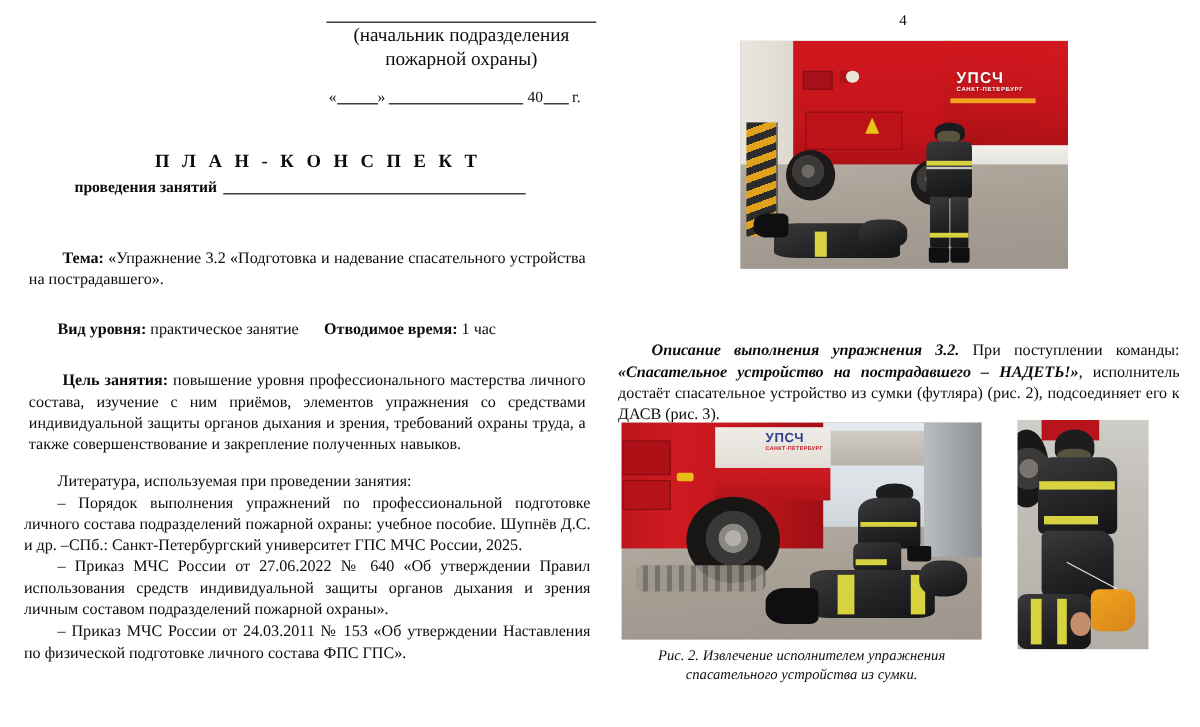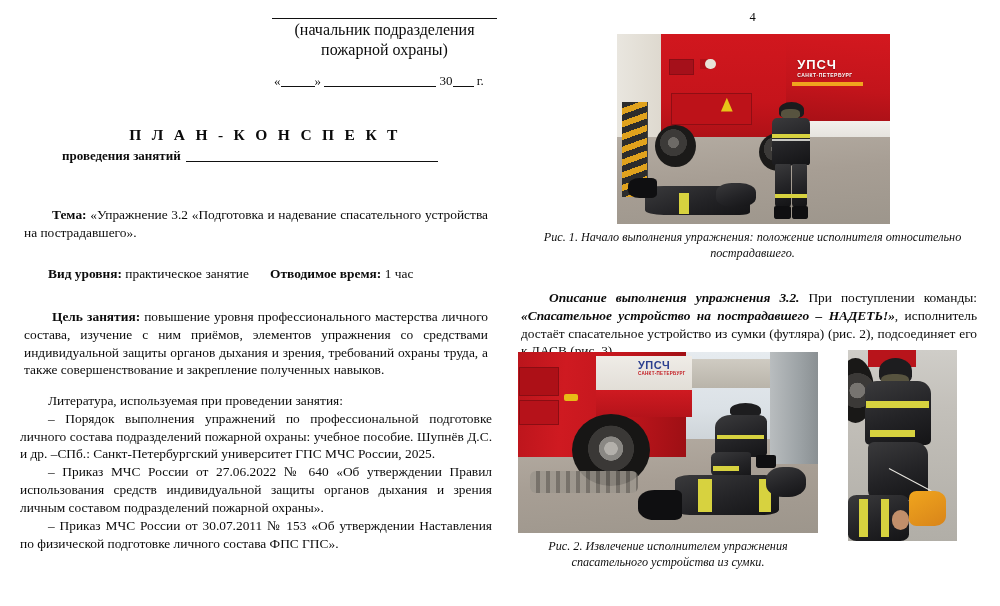--- a/index.html
+++ b/index.html
@@ -176,21 +176,21 @@
 
   .desc {
     position: absolute;
     left: 8px;
     top: 281px;
     width: 472px;
     font-size: 13.4px;
     line-height: 1.33;
     text-align: justify;
   }
-  .desc p { margin: 8px; text-indent: 28px; }
+  .desc p { margin: 2px; text-indent: 28px; }
   .bi { font-weight: bold; font-style: italic; }
 
   
   .floor-1 {
     position:absolute; left:0; bottom:0; width:100%; height:46%;
     background: linear-gradient(175deg,#b4aca2 0%, #a79e94 45%, #9d968c 100%);
   }
   .ff-suit {
     background: linear-gradient(160deg,#3a3a3c 0%, #232326 55%, #141416 100%);
   }
@@ -319,21 +319,21 @@
 <div class="page">
 
   <div class="col-left">
 
     <div class="approval">
       <div class="approval-rule"></div>
       <div class="approval-sub">(начальник подразделения пожарной охраны)</div>
       <div class="approval-date">
         <span>«</span><span class="ul-s"></span><span>»</span>
         <span class="ul-m"></span>
-        <span>30</span><span class="ul-xs"></span>
+        <span>40</span><span class="ul-xs"></span>
         <span>г.</span>
       </div>
     </div>
 
     <div class="plan-title">П Л А Н - К О Н С П Е К Т</div>
     <div class="plan-sub">
       <span>проведения занятий</span><span class="ul-long"></span>
     </div>
 
     <div class="body-block p-tema">
@@ -355,21 +355,21 @@
 
     <div class="body-block p-cel">
       <p><b>Цель занятия:</b> <span>повышение уровня профессионального мастерства личного состава, изучение с ним приёмов, элементов упражнения со средствами индивидуальной защиты органов дыхания и зрения, требований охраны труда, а также совершенствование и закрепление полученных навыков.</span></p>
     </div>
 
     <div class="body-block p-lit">
       <div class="lit-head">Литература, используемая при проведении занятия:</div>
       <div class="lit-list">
         <p>– Порядок выполнения упражнений по профессиональной подготовке личного состава подразделений пожарной охраны: учебное пособие. Шупнёв Д.С. и др. –СПб.: Санкт-Петербургский университет ГПС МЧС России, 2025.</p>
         <p>– Приказ МЧС России от 27.06.2022 № 640 «Об утверждении Правил использования средств индивидуальной защиты органов дыхания и зрения личным составом подразделений пожарной охраны».</p>
-        <p>– Приказ МЧС России от 30.07.2011 № 153 «Об утверждении Наставления по физической подготовке личного состава ФПС ГПС».</p>
+        <p>– Приказ МЧС России от 24.03.2011 № 153 «Об утверждении Наставления по физической подготовке личного состава ФПС ГПС».</p>
       </div>
     </div>
   </div>
 
   <div class="col-right">
 
     <div class="page-num">4</div>
 
     <div class="fig fig1">
       <div class="f1-wall"></div>
@@ -407,21 +407,20 @@
       </div>
 
       <div class="ff-lying" style="left:2%;top:74%;width:52%;height:24%;">
         <div class="ff-suit" style="position:absolute;left:16%;top:26%;width:74%;height:62%;border-radius:18% 10% 10% 18%;"></div>
         <div class="stripe-y" style="position:absolute;left:40%;top:40%;width:7%;height:46%;"></div>
         <div class="ff-suit" style="position:absolute;left:66%;top:18%;width:28%;height:52%;border-radius:40%;"></div>
         <div class="ff-boot" style="left:4%;top:8%;width:20%;height:44%;border-radius:40% 20% 20% 40%;"></div>
       </div>
     </div>
 
-    <div class="cap cap1">Рис. 1. Начало выполнения упражнения: положение исполнителя относительно пострадавшего.</div>
 
     <div class="desc">
       <p><span class="bi">Описание выполнения упражнения 3.2.</span><span> При поступлении команды: </span><span class="bi">«Спасательное устройство на пострадавшего – НАДЕТЬ!»</span><span>, исполнитель достаёт спасательное устройство из сумки (футляра) (рис. 2), подсоединяет его к ДАСВ (рис. 3).</span></p>
     </div>
 
     <div class="fig fig2">
       <div class="f2-sky"></div>
       <div class="floor-1" style="height:52%;"></div>
       <div class="f2-wallpanel"></div>
       <div class="f2-door"></div>

